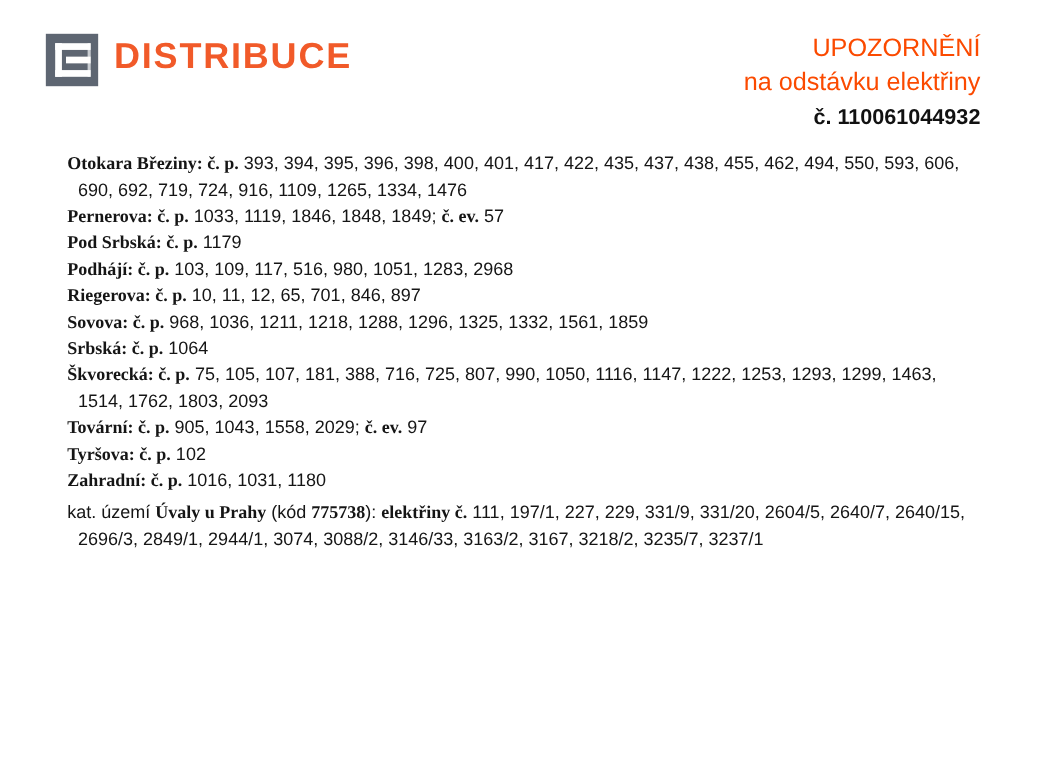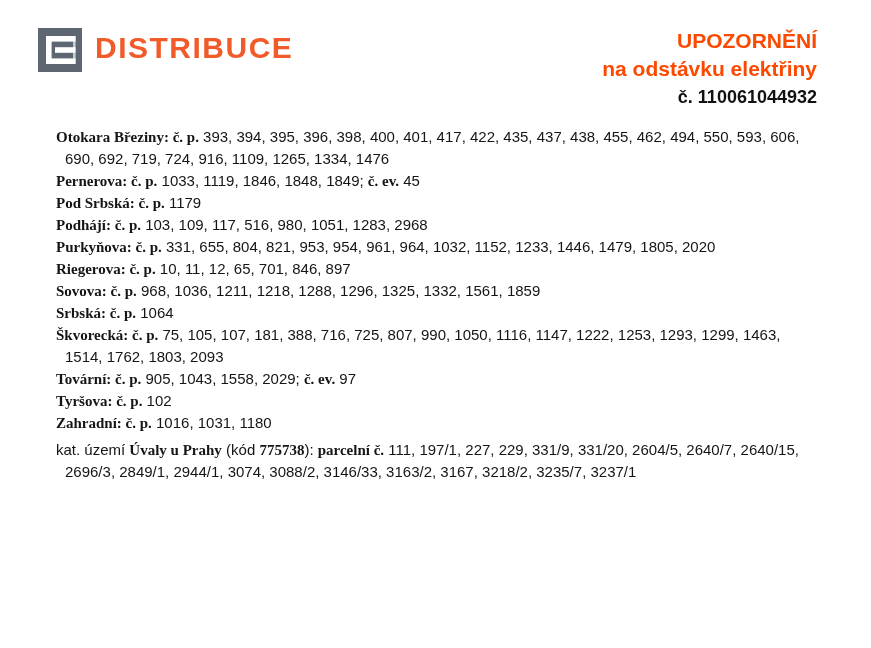--- a/index.html
+++ b/index.html
@@ -40,21 +40,21 @@
   
   .notice {
     position: absolute;
     top: 27px;
     right: 54px;
     text-align: right;
     line-height: 28px;
   }
   .notice .orange-line {
     font-size: 21px;
-    font-weight: 700;
+    font-weight: 400;
     color: #FB4A00;
   }
   .notice .number-line {
     font-size: 18px;
     font-weight: 700;
     color: #111111;
   }
 
   
   .body-block {
@@ -97,27 +97,26 @@
   <div class="wordmark">DISTRIBUCE</div>
 
   <div class="notice">
     <div class="orange-line">UPOZORNĚNÍ</div>
     <div class="orange-line">na odstávku elektřiny</div>
     <div class="number-line">č. 110061044932</div>
   </div>
 
   <div class="body-block" id="streets-container">
       <p><b>Otokara Březiny: č. p.</b><span> 393, 394, 395, 396, 398, 400, 401, 417, 422, 435, 437, 438, 455, 462, 494, 550, 593, 606, 690, 692, 719, 724, 916, 1109, 1265, 1334, 1476</span></p>
-      <p><b>Pernerova: č. p.</b><span> 1033, 1119, 1846, 1848, 1849</span><span>; </span><b>č. ev.</b><span> 45</span></p>
+      <p><b>Pernerova: č. p.</b><span> 1033, 1119, 1846, 1848, 1849</span><span>; </span><b>č. ev.</b><span> 57</span></p>
       <p><b>Pod Srbská: č. p.</b><span> 1179</span></p>
       <p><b>Podhájí: č. p.</b><span> 103, 109, 117, 516, 980, 1051, 1283, 2968</span></p>
-      <p><b>Purkyňova: č. p.</b><span> 331, 655, 804, 821, 953, 954, 961, 964, 1032, 1152, 1233, 1446, 1479, 1805, 2020</span></p>
       <p><b>Riegerova: č. p.</b><span> 10, 11, 12, 65, 701, 846, 897</span></p>
       <p><b>Sovova: č. p.</b><span> 968, 1036, 1211, 1218, 1288, 1296, 1325, 1332, 1561, 1859</span></p>
       <p><b>Srbská: č. p.</b><span> 1064</span></p>
       <p><b>Škvorecká: č. p.</b><span> 75, 105, 107, 181, 388, 716, 725, 807, 990, 1050, 1116, 1147, 1222, 1253, 1293, 1299, 1463, 1514, 1762, 1803, 2093</span></p>
       <p><b>Tovární: č. p.</b><span> 905, 1043, 1558, 2029</span><span>; </span><b>č. ev.</b><span> 97</span></p>
       <p><b>Tyršova: č. p.</b><span> 102</span></p>
       <p><b>Zahradní: č. p.</b><span> 1016, 1031, 1180</span></p>
-      <p class="cadastre"><span>kat. území </span><b>Úvaly u Prahy</b><span> (kód </span><b>775738</b><span>): </span><b>parcelní č.</b><span> 111, 197/1, 227, 229, 331/9, 331/20, 2604/5, 2640/7, 2640/15, 2696/3, 2849/1, 2944/1, 3074, 3088/2, 3146/33, 3163/2, 3167, 3218/2, 3235/7, 3237/1</span></p>
+      <p class="cadastre"><span>kat. území </span><b>Úvaly u Prahy</b><span> (kód </span><b>775738</b><span>): </span><b>elektřiny č.</b><span> 111, 197/1, 227, 229, 331/9, 331/20, 2604/5, 2640/7, 2640/15, 2696/3, 2849/1, 2944/1, 3074, 3088/2, 3146/33, 3163/2, 3167, 3218/2, 3235/7, 3237/1</span></p>
     </div>
 
 </div>
 
 </body></html>

